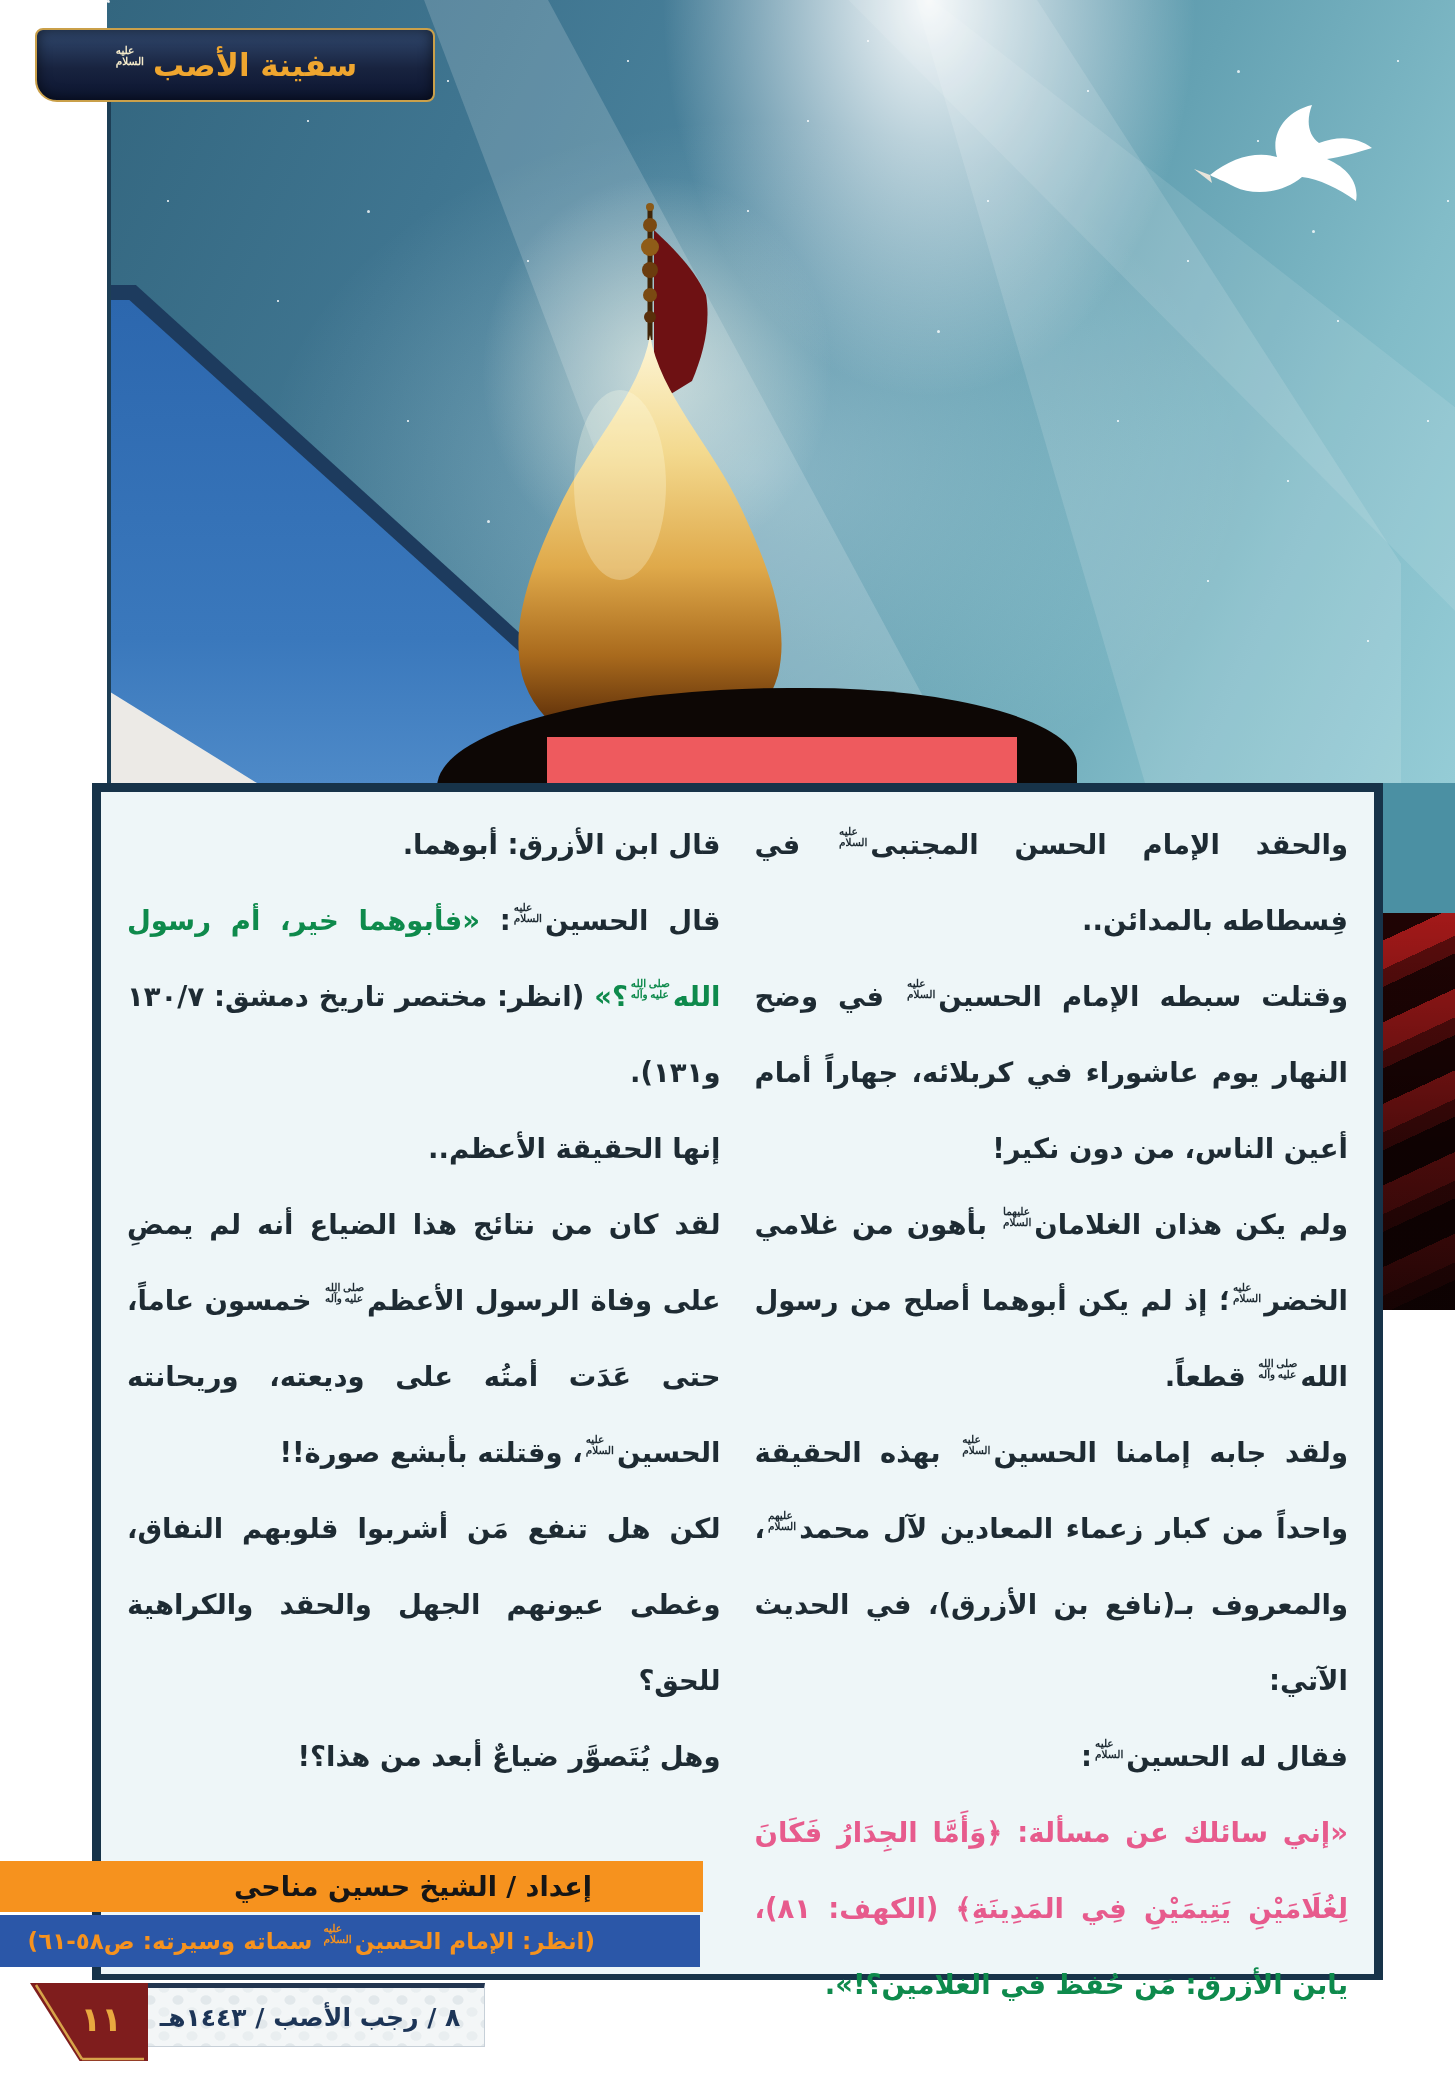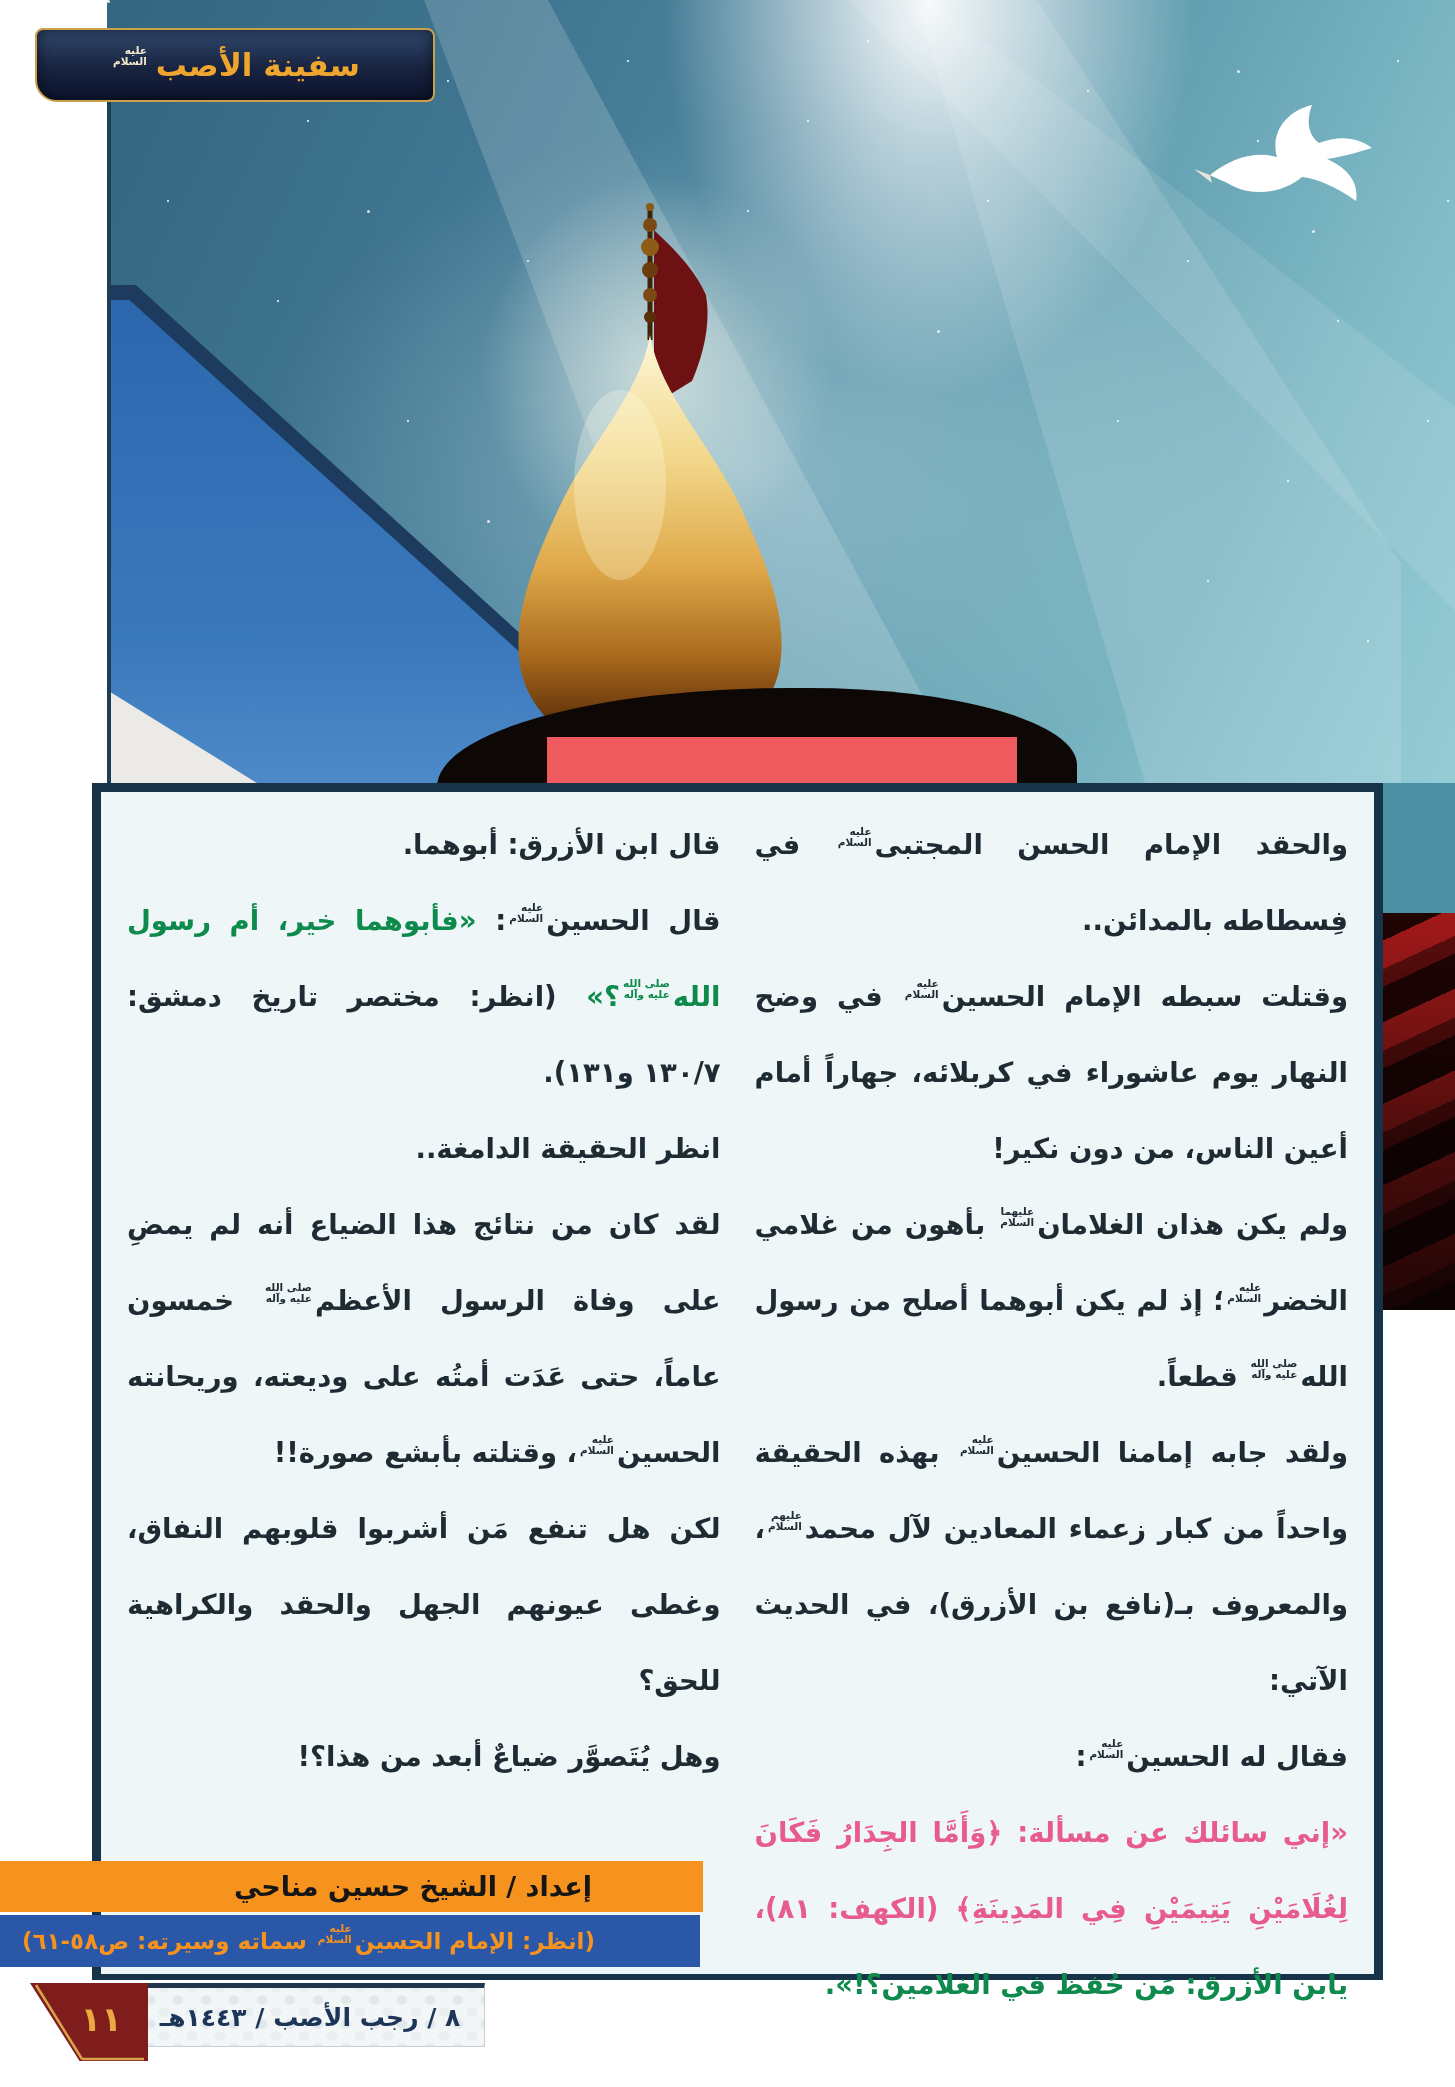--- a/index.html
+++ b/index.html
@@ -60,21 +60,21 @@
   
   #panel{position:absolute;left:92px;top:783px;width:1291px;height:1197px;z-index:3;
     box-sizing:border-box;background:#eef6f8;border:9px solid #173349;border-bottom-width:6px;}
   #cols{display:flex;flex-direction:row;gap:34px;padding:14px 26px 0 26px;direction:rtl;}
   .col{width:595px;color:#1e2b33;font-size:27.5px;font-weight:bold;line-height:76px;
     text-align:justify;}
   .col p{margin:0;}
   .green{color:#0e8a4c;}
   .pink{color:#e75b8d;}
   .hon{display:inline-block;font-size:10.5px;line-height:11px;font-weight:bold;
-    text-align:right;vertical-align:middle;transform:translateY(-9px);margin:0 3px;}
+    text-align:left;vertical-align:middle;transform:translateY(-9px);margin:0 3px;font-family:Liberation Serif, serif;}
 
   
   #band-orange{position:absolute;left:0;top:1861px;width:703px;height:51px;background:#f6921e;z-index:6;
     display:flex;align-items:center;justify-content:flex-start;direction:rtl;padding-right:16px;box-sizing:border-box;}
   #band-orange span.t{margin-right:95px;color:#161616;font-size:27px;font-weight:bold;}
   #band-blue{position:absolute;left:0;top:1915px;width:700px;height:52px;background:#2b57a8;z-index:6;
     display:flex;align-items:center;direction:rtl;box-sizing:border-box;color:#f6921e;font-size:23px;font-weight:bold;}
   #band-blue .inner{margin-right:105px;}
 
   
@@ -156,21 +156,21 @@
           <p><span>والحقد الإمام الحسن المجتبى</span><span class="hon">عليه<br>السلام</span><span> في فِسطاطه بالمدائن..</span></p>
           <p><span>وقتلت سبطه الإمام الحسين</span><span class="hon">عليه<br>السلام</span><span> في وضح النهار يوم عاشوراء في كربلائه، جهاراً أمام أعين الناس، من دون نكير!</span></p>
           <p><span>ولم يكن هذان الغلامان</span><span class="hon">عليهما<br>السلام</span><span> بأهون من غلامي الخضر</span><span class="hon">عليه<br>السلام</span><span>؛ إذ لم يكن أبوهما أصلح من رسول الله</span><span class="hon">صلى الله<br>عليه وآله</span><span> قطعاً.</span></p>
           <p><span>ولقد جابه إمامنا الحسين</span><span class="hon">عليه<br>السلام</span><span> بهذه الحقيقة واحداً من كبار زعماء المعادين لآل محمد</span><span class="hon">عليهم<br>السلام</span><span>، والمعروف بـ(نافع بن الأزرق)، في الحديث الآتي:</span></p>
           <p><span>فقال له الحسين</span><span class="hon">عليه<br>السلام</span><span>:</span></p>
           <p><span class="pink">«إني سائلك عن مسألة: </span><span class="pink">﴿وَأَمَّا الجِدَارُ فَكَانَ لِغُلَامَيْنِ يَتِيمَيْنِ فِي المَدِينَةِ﴾</span><span class="pink"> (الكهف: ٨١)، </span><span class="green">يابن الأزرق: مَن حُفظ في الغلامين؟!».</span></p>
         </div>
       <div class="col" id="col-left">
           <p><span>قال ابن الأزرق: أبوهما.</span></p>
           <p><span>قال الحسين</span><span class="hon">عليه<br>السلام</span><span>: </span><span class="green">«فأبوهما خير، أم رسول الله</span><span class="green hon">صلى الله<br>عليه وآله</span><span class="green">؟»</span><span> (انظر: مختصر تاريخ دمشق: ١٣٠/٧ و١٣١).</span></p>
-          <p><span>انظر الحقيقة الدامغة..</span></p>
+          <p><span>إنها الحقيقة الأعظم..</span></p>
           <p><span>لقد كان من نتائج هذا الضياع أنه لم يمضِ على وفاة الرسول الأعظم</span><span class="hon">صلى الله<br>عليه وآله</span><span> خمسون عاماً، حتى عَدَت أمتُه على وديعته، وريحانته الحسين</span><span class="hon">عليه<br>السلام</span><span>، وقتلته بأبشع صورة!!</span></p>
           <p><span>لكن هل تنفع مَن أشربوا قلوبهم النفاق، وغطى عيونهم الجهل والحقد والكراهية للحق؟</span></p>
           <p><span>وهل يُتَصوَّر ضياعٌ أبعد من هذا؟!</span></p>
         </div>
     </div>
   </div>
 
   <div id="band-orange">
     <span class="t">إعداد / الشيخ حسين مناحي</span>
   </div>

